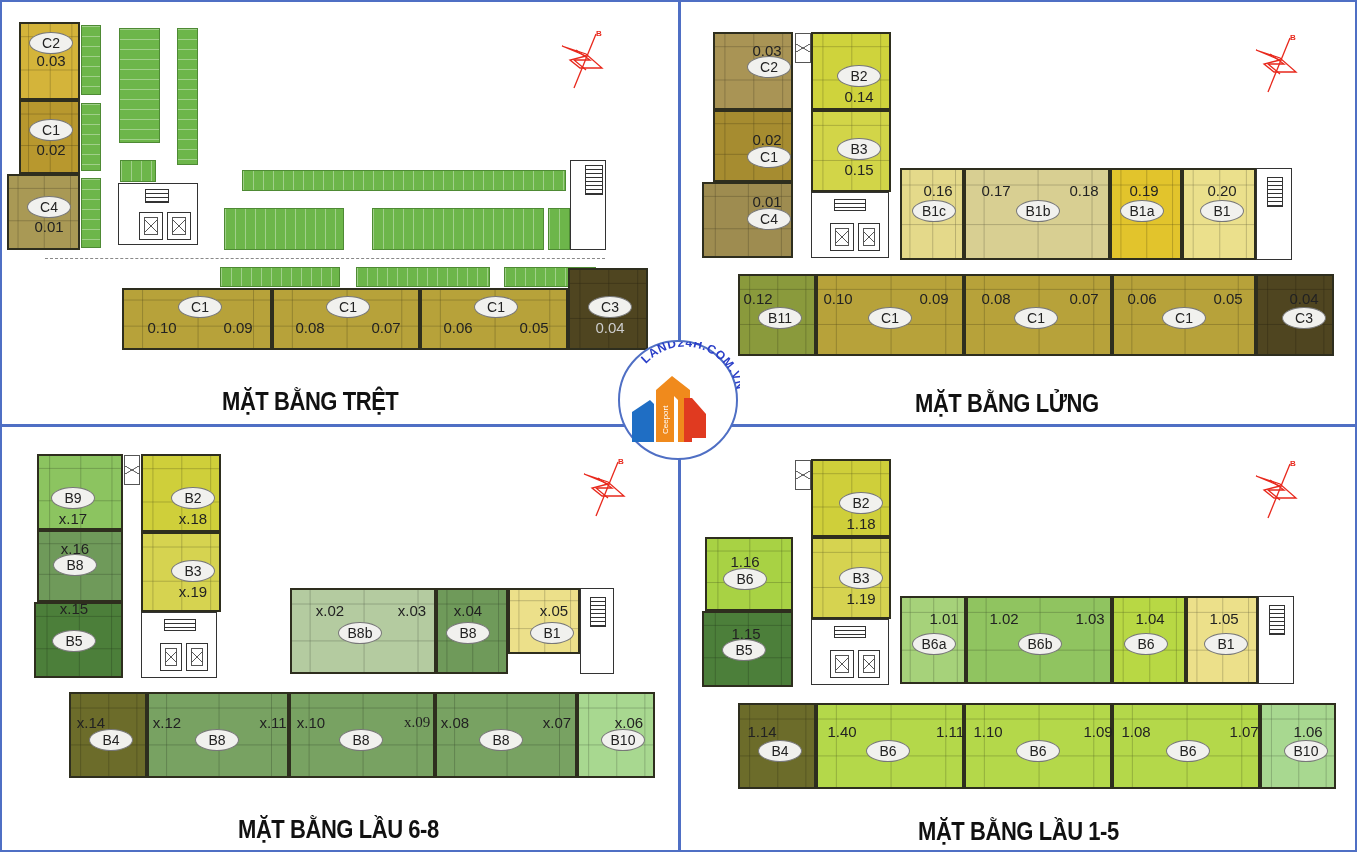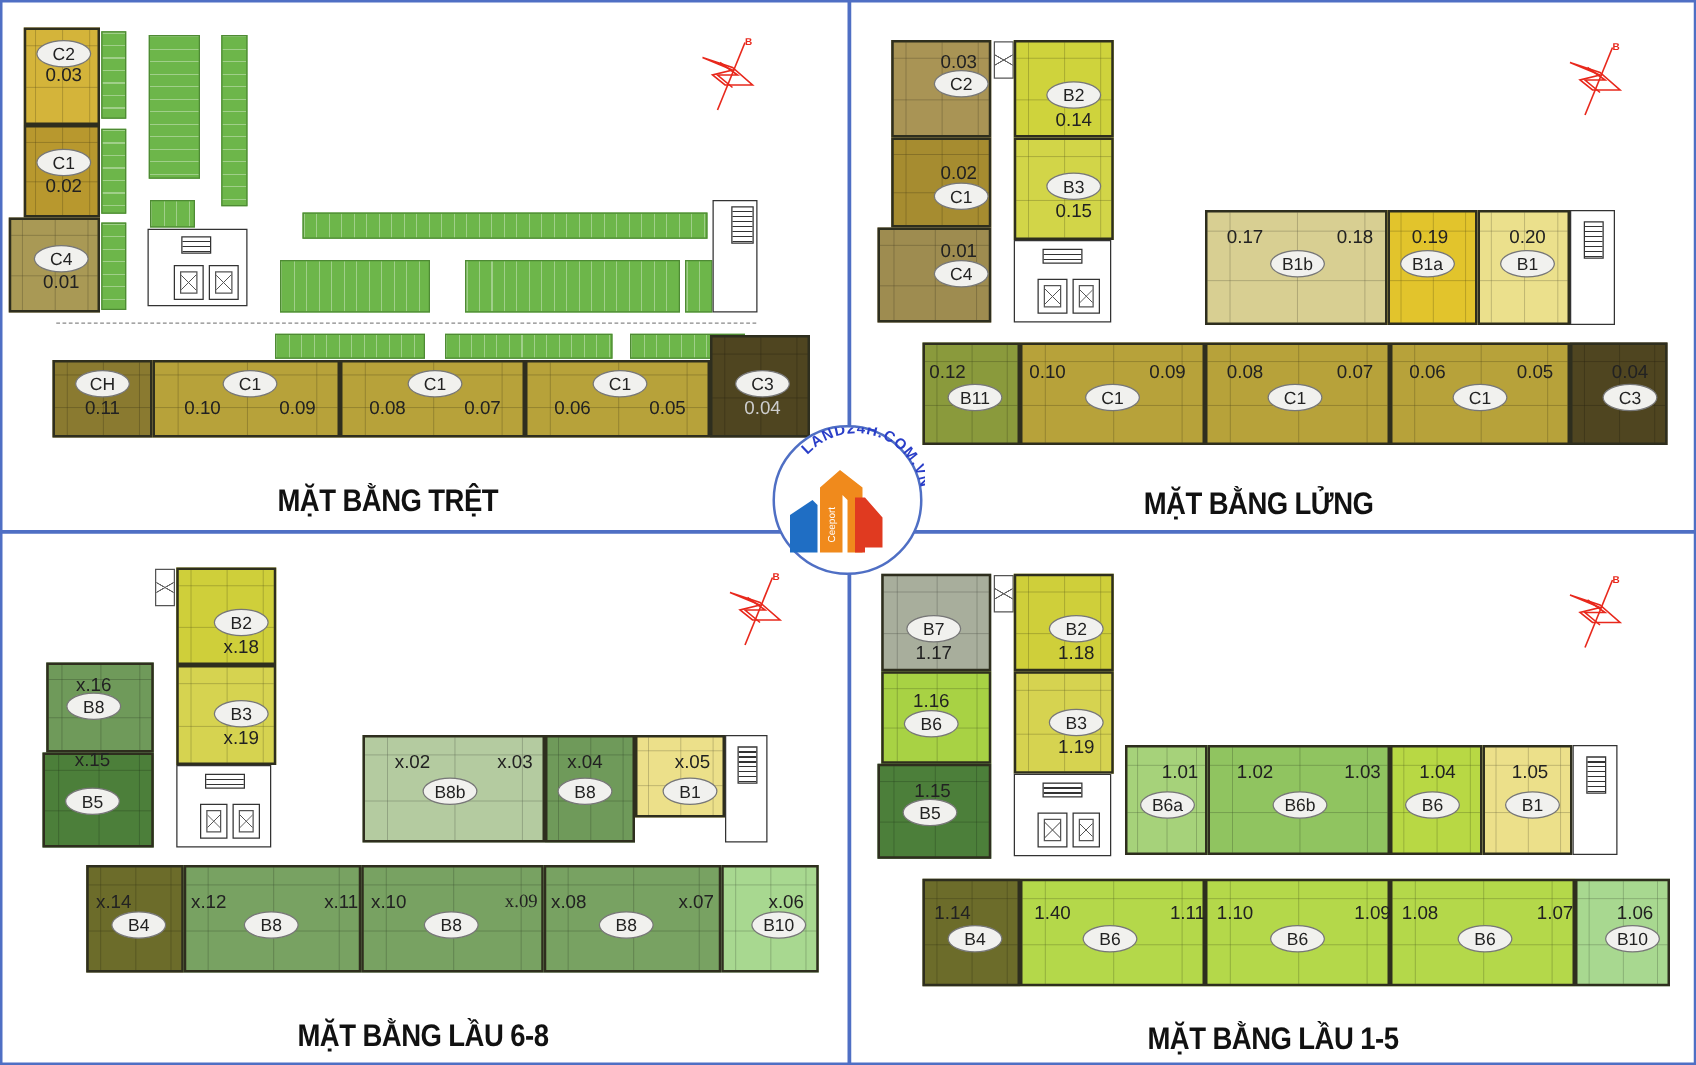--- a/index.html
+++ b/index.html
@@ -104,24 +104,20 @@
   </div>
   <div class="unit" style="left:19px;top:100px;width:61px;height:74px;background:#b8982e;">
     <span class="oval" style="left:30px;top:28px;">C1</span>
     <span class="num" style="left:30px;top:47px;">0.02</span>
   </div>
   <div class="unit" style="left:7px;top:174px;width:73px;height:76px;background:#a99955;">
     <span class="oval" style="left:40px;top:31px;">C4</span>
     <span class="num" style="left:40px;top:50px;">0.01</span>
   </div>
 
-  <div class="unit" style="left:42px;top:288px;width:80px;height:62px;background:#8a7a30;">
-    <span class="oval" style="left:38px;top:17px;">CH</span>
-    <span class="num" style="left:38px;top:37px;">0.11</span>
-  </div>
   <div class="unit" style="left:122px;top:288px;width:150px;height:62px;background:#b7a23a;">
     <span class="oval" style="left:76px;top:17px;">C1</span>
     <span class="num" style="left:38px;top:37px;">0.10</span>
     <span class="num" style="left:114px;top:37px;">0.09</span>
   </div>
   <div class="unit" style="left:272px;top:288px;width:148px;height:62px;background:#b7a23a;">
     <span class="oval" style="left:74px;top:17px;">C1</span>
     <span class="num" style="left:36px;top:37px;">0.08</span>
     <span class="num" style="left:112px;top:37px;">0.07</span>
   </div>
@@ -174,20 +170,24 @@
   <div class="core" style="left:811px;top:192px;width:78px;height:66px;">
     <div class="stair" style="left:22px;top:6px;width:32px;height:12px;"></div>
     <div class="core" style="left:18px;top:30px;width:24px;height:28px;">
         <div class="x"></div>
       </div>
     <div class="core" style="left:46px;top:30px;width:22px;height:28px;">
         <div class="x"></div>
       </div>
   </div>
 
+  <div class="unit" style="left:900px;top:168px;width:64px;height:92px;background:#e4d98a;">
+    <span class="num" style="left:36px;top:20px;">0.16</span>
+    <span class="oval" style="left:32px;top:41px;">B1c</span>
+  </div>
   <div class="unit" style="left:964px;top:168px;width:146px;height:92px;background:#d8cf92;">
     <span class="num" style="left:30px;top:20px;">0.17</span>
     <span class="oval" style="left:72px;top:41px;">B1b</span>
     <span class="num" style="left:118px;top:20px;text-align:right;">0.18</span>
   </div>
   <div class="unit" style="left:1110px;top:168px;width:72px;height:92px;background:#e2c42c;">
     <span class="num" style="left:32px;top:20px;">0.19</span>
     <span class="oval" style="left:30px;top:41px;">B1a</span>
   </div>
   <div class="unit" style="left:1182px;top:168px;width:74px;height:92px;background:#ebe08c;">
@@ -230,20 +230,24 @@
     </g>
     <text x="40" y="6" font-size="8" fill="#e8281c" font-family="Liberation Sans, sans-serif" font-weight="bold">B</text>
   </svg>
 
   <div class="panel-title" style="left:915px;top:389px;">MẶT BẰNG LỬNG</div>
 </div>
 
 <div class="panel" style="left:0;top:0;width:678px;height:852px;">
   <div class="corridor-x" style="left:124px;top:455px;width:16px;height:30px;"></div>
 
+  <div class="unit" style="left:37px;top:454px;width:86px;height:76px;background:#8cc460;">
+    <span class="oval" style="left:34px;top:42px;">B9</span>
+    <span class="num" style="left:34px;top:62px;">x.17</span>
+  </div>
   <div class="unit" style="left:37px;top:530px;width:86px;height:72px;background:#6f9a5a;">
     <span class="num" style="left:36px;top:16px;">x.16</span>
     <span class="oval" style="left:36px;top:33px;">B8</span>
   </div>
   <div class="unit" style="left:34px;top:602px;width:89px;height:76px;background:#4c7f3a;">
     <span class="num" style="left:38px;top:4px;">x.15</span>
     <span class="oval" style="left:38px;top:37px;">B5</span>
   </div>
 
   <div class="unit" style="left:141px;top:454px;width:80px;height:78px;background:#cfcf3a;">
@@ -313,24 +317,20 @@
     </g>
     <text x="40" y="6" font-size="8" fill="#e8281c" font-family="Liberation Sans, sans-serif" font-weight="bold">B</text>
   </svg>
 
   <div class="panel-title" style="left:238px;top:815px;">MẶT BẰNG LẦU 6-8</div>
 </div>
 
 <div class="panel" style="left:0;top:0;width:1357px;height:852px;">
   <div class="corridor-x" style="left:795px;top:460px;width:16px;height:30px;"></div>
 
-  <div class="unit" style="left:705px;top:459px;width:88px;height:78px;background:#a8ae9c;">
-    <span class="oval" style="left:40px;top:42px;">B7</span>
-    <span class="num" style="left:40px;top:62px;">1.17</span>
-  </div>
   <div class="unit" style="left:705px;top:537px;width:88px;height:74px;background:#a8d244;">
     <span class="num" style="left:38px;top:22px;">1.16</span>
     <span class="oval" style="left:38px;top:40px;">B6</span>
   </div>
   <div class="unit" style="left:702px;top:611px;width:91px;height:76px;background:#4c7f3a;">
     <span class="num" style="left:42px;top:20px;">1.15</span>
     <span class="oval" style="left:40px;top:37px;">B5</span>
   </div>
 
   <div class="unit" style="left:811px;top:459px;width:80px;height:78px;background:#cfcf3a;">

